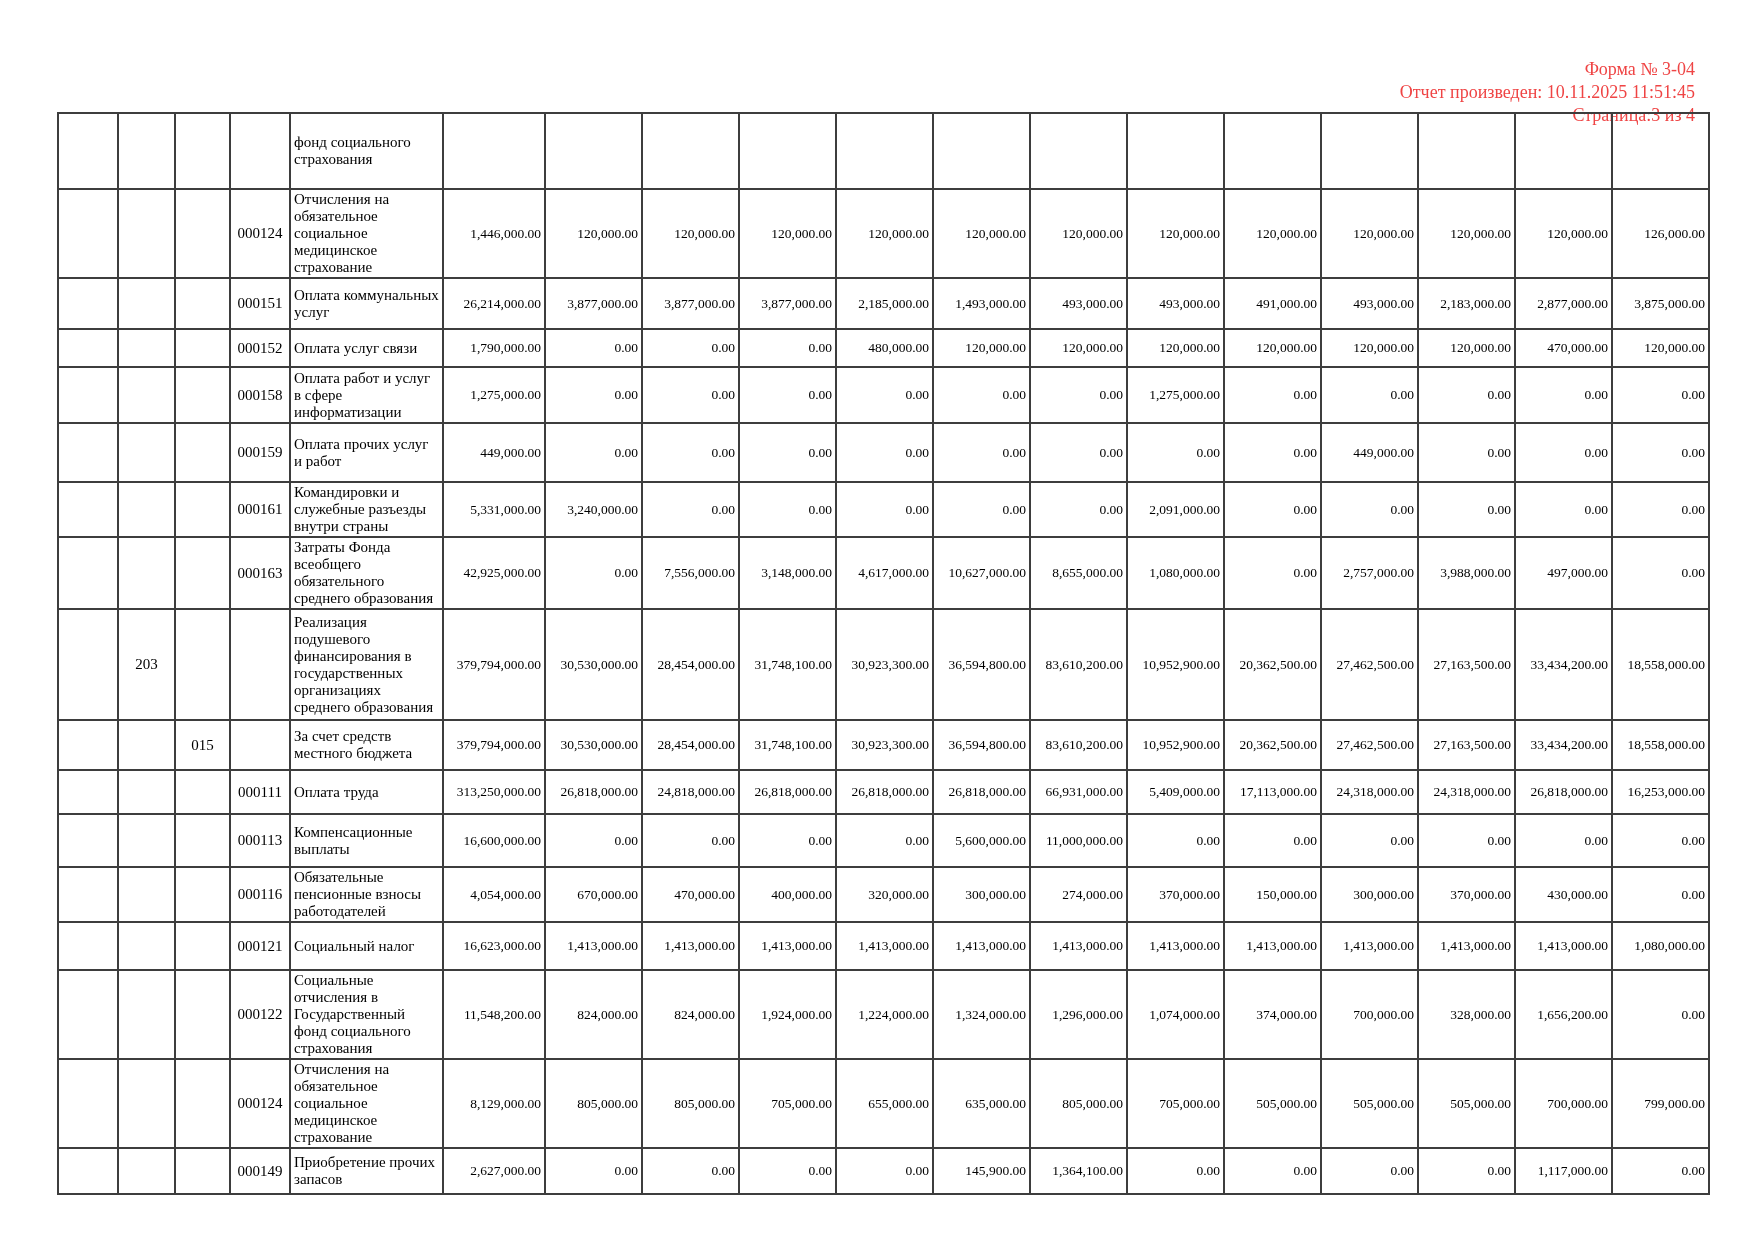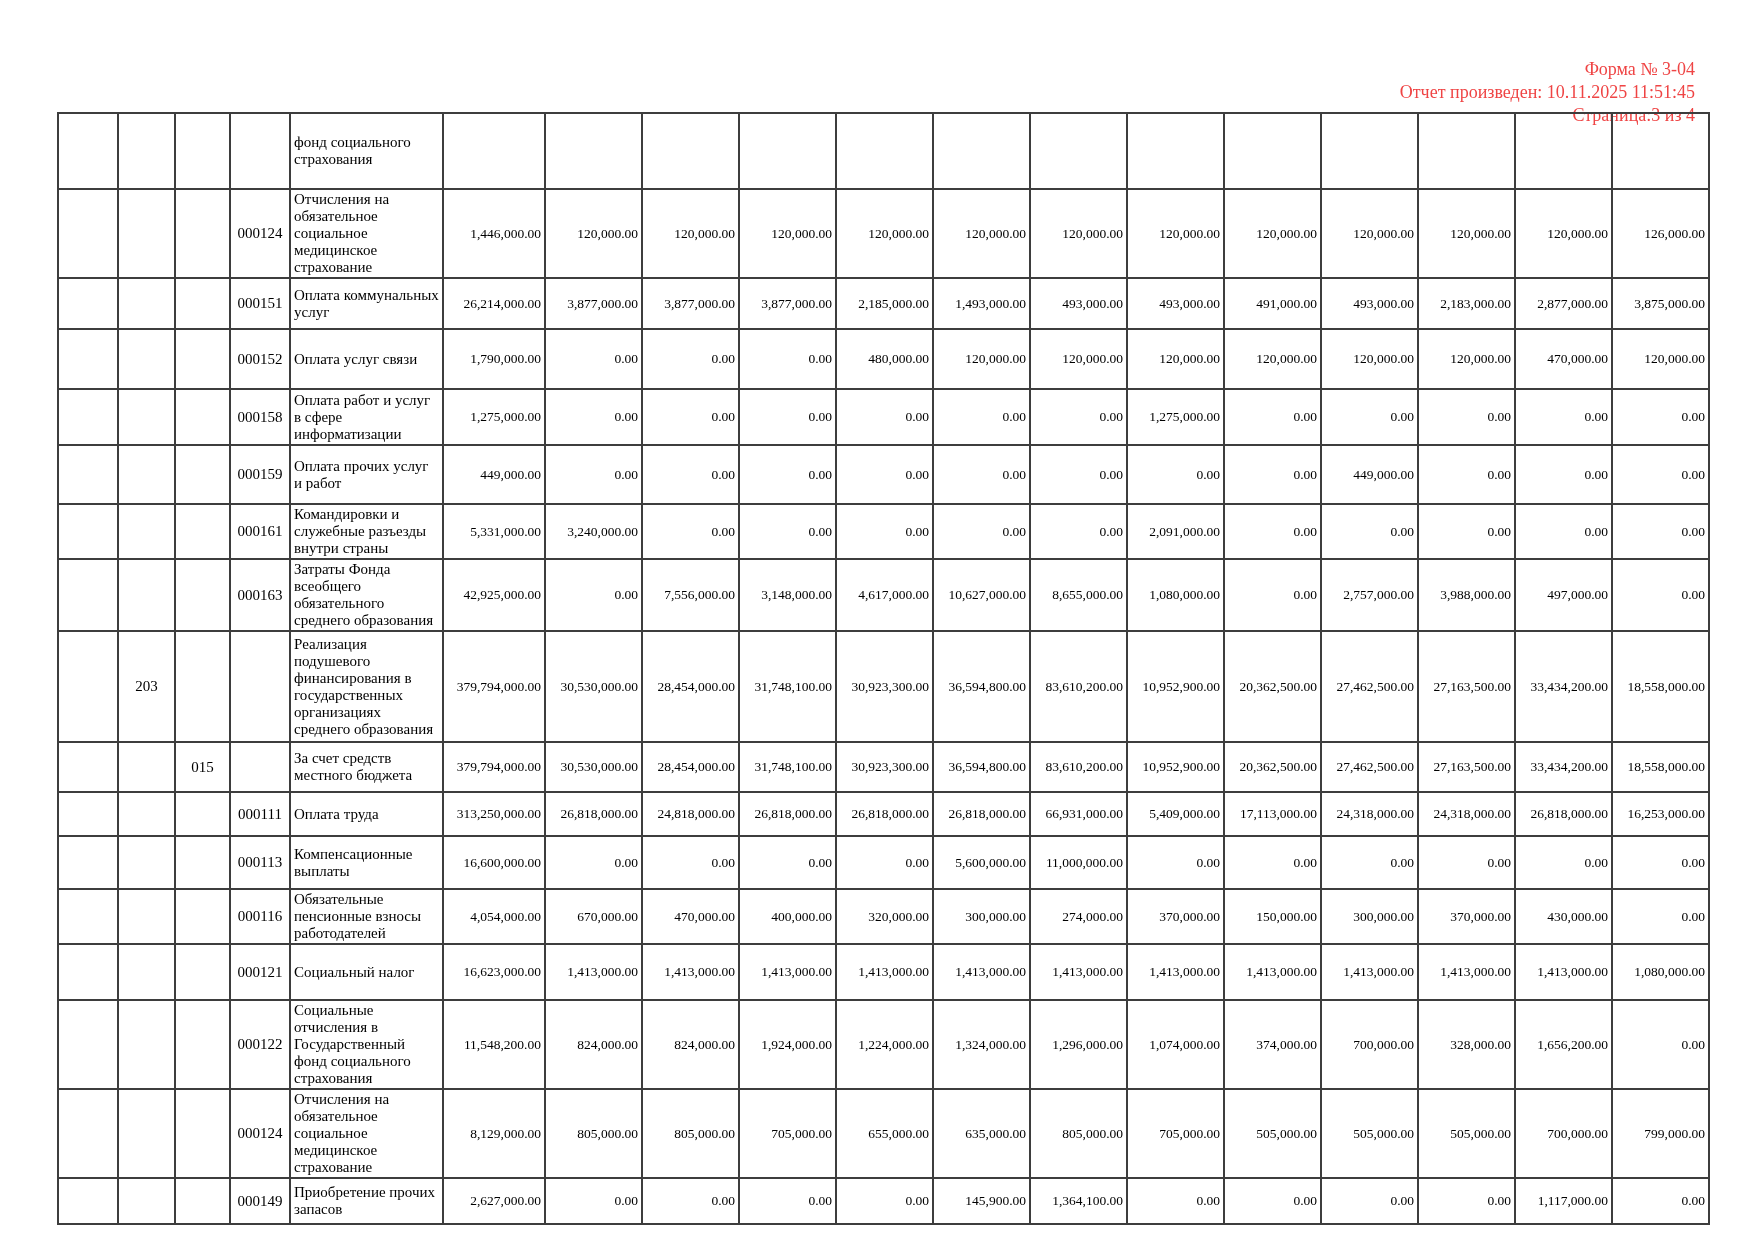--- a/index.html
+++ b/index.html
@@ -111,21 +111,21 @@
           <td class="td-val">2,185,000.00</td>
           <td class="td-val">1,493,000.00</td>
           <td class="td-val">493,000.00</td>
           <td class="td-val">493,000.00</td>
           <td class="td-val">491,000.00</td>
           <td class="td-val">493,000.00</td>
           <td class="td-val">2,183,000.00</td>
           <td class="td-val">2,877,000.00</td>
           <td class="td-val">3,875,000.00</td>
         </tr>
-        <tr style="height: 60px;">
+        <tr style="height: 38px;">
           <td class="td-code"></td>
           <td class="td-code"></td>
           <td class="td-code"></td>
           <td class="td-code">000152</td>
           <td class="td-desc">Оплата услуг связи</td>
           <td class="td-val">1,790,000.00</td>
           <td class="td-val">0.00</td>
           <td class="td-val">0.00</td>
           <td class="td-val">0.00</td>
           <td class="td-val">480,000.00</td>
@@ -311,21 +311,21 @@
           <td class="td-val">320,000.00</td>
           <td class="td-val">300,000.00</td>
           <td class="td-val">274,000.00</td>
           <td class="td-val">370,000.00</td>
           <td class="td-val">150,000.00</td>
           <td class="td-val">300,000.00</td>
           <td class="td-val">370,000.00</td>
           <td class="td-val">430,000.00</td>
           <td class="td-val">0.00</td>
         </tr>
-        <tr style="height: 56px;">
+        <tr style="height: 48px;">
           <td class="td-code"></td>
           <td class="td-code"></td>
           <td class="td-code"></td>
           <td class="td-code">000121</td>
           <td class="td-desc">Социальный налог</td>
           <td class="td-val">16,623,000.00</td>
           <td class="td-val">1,413,000.00</td>
           <td class="td-val">1,413,000.00</td>
           <td class="td-val">1,413,000.00</td>
           <td class="td-val">1,413,000.00</td>

